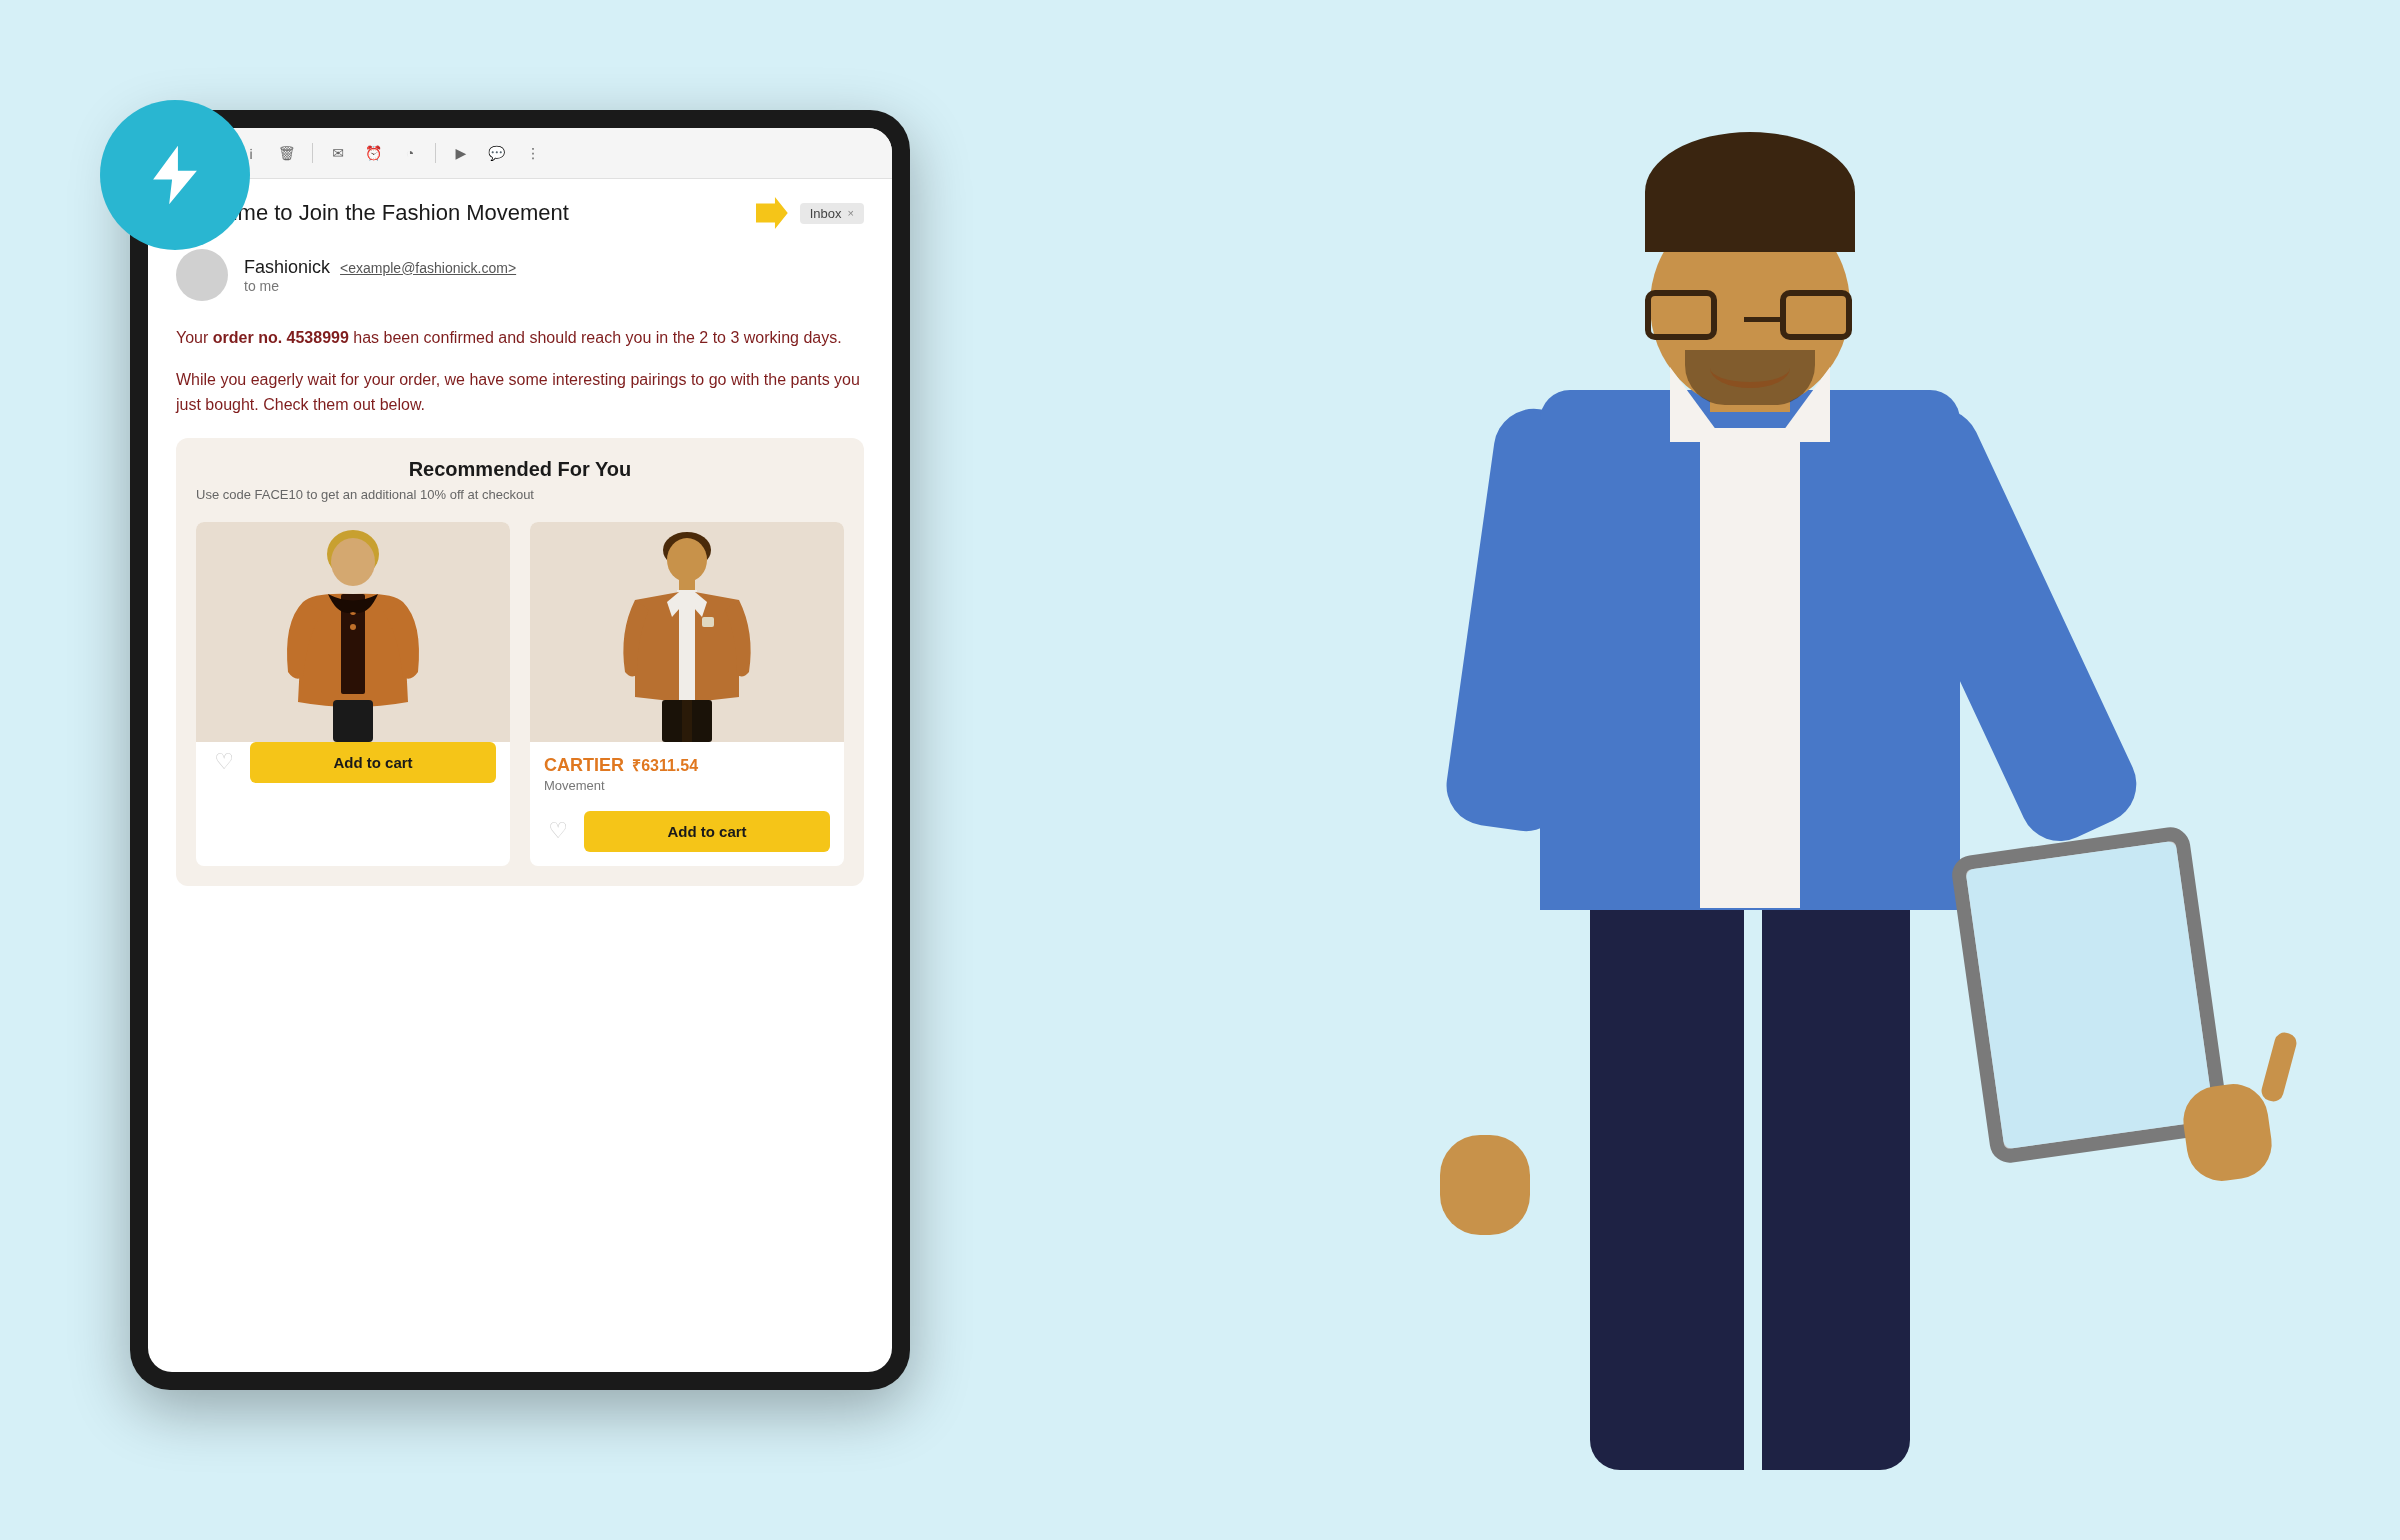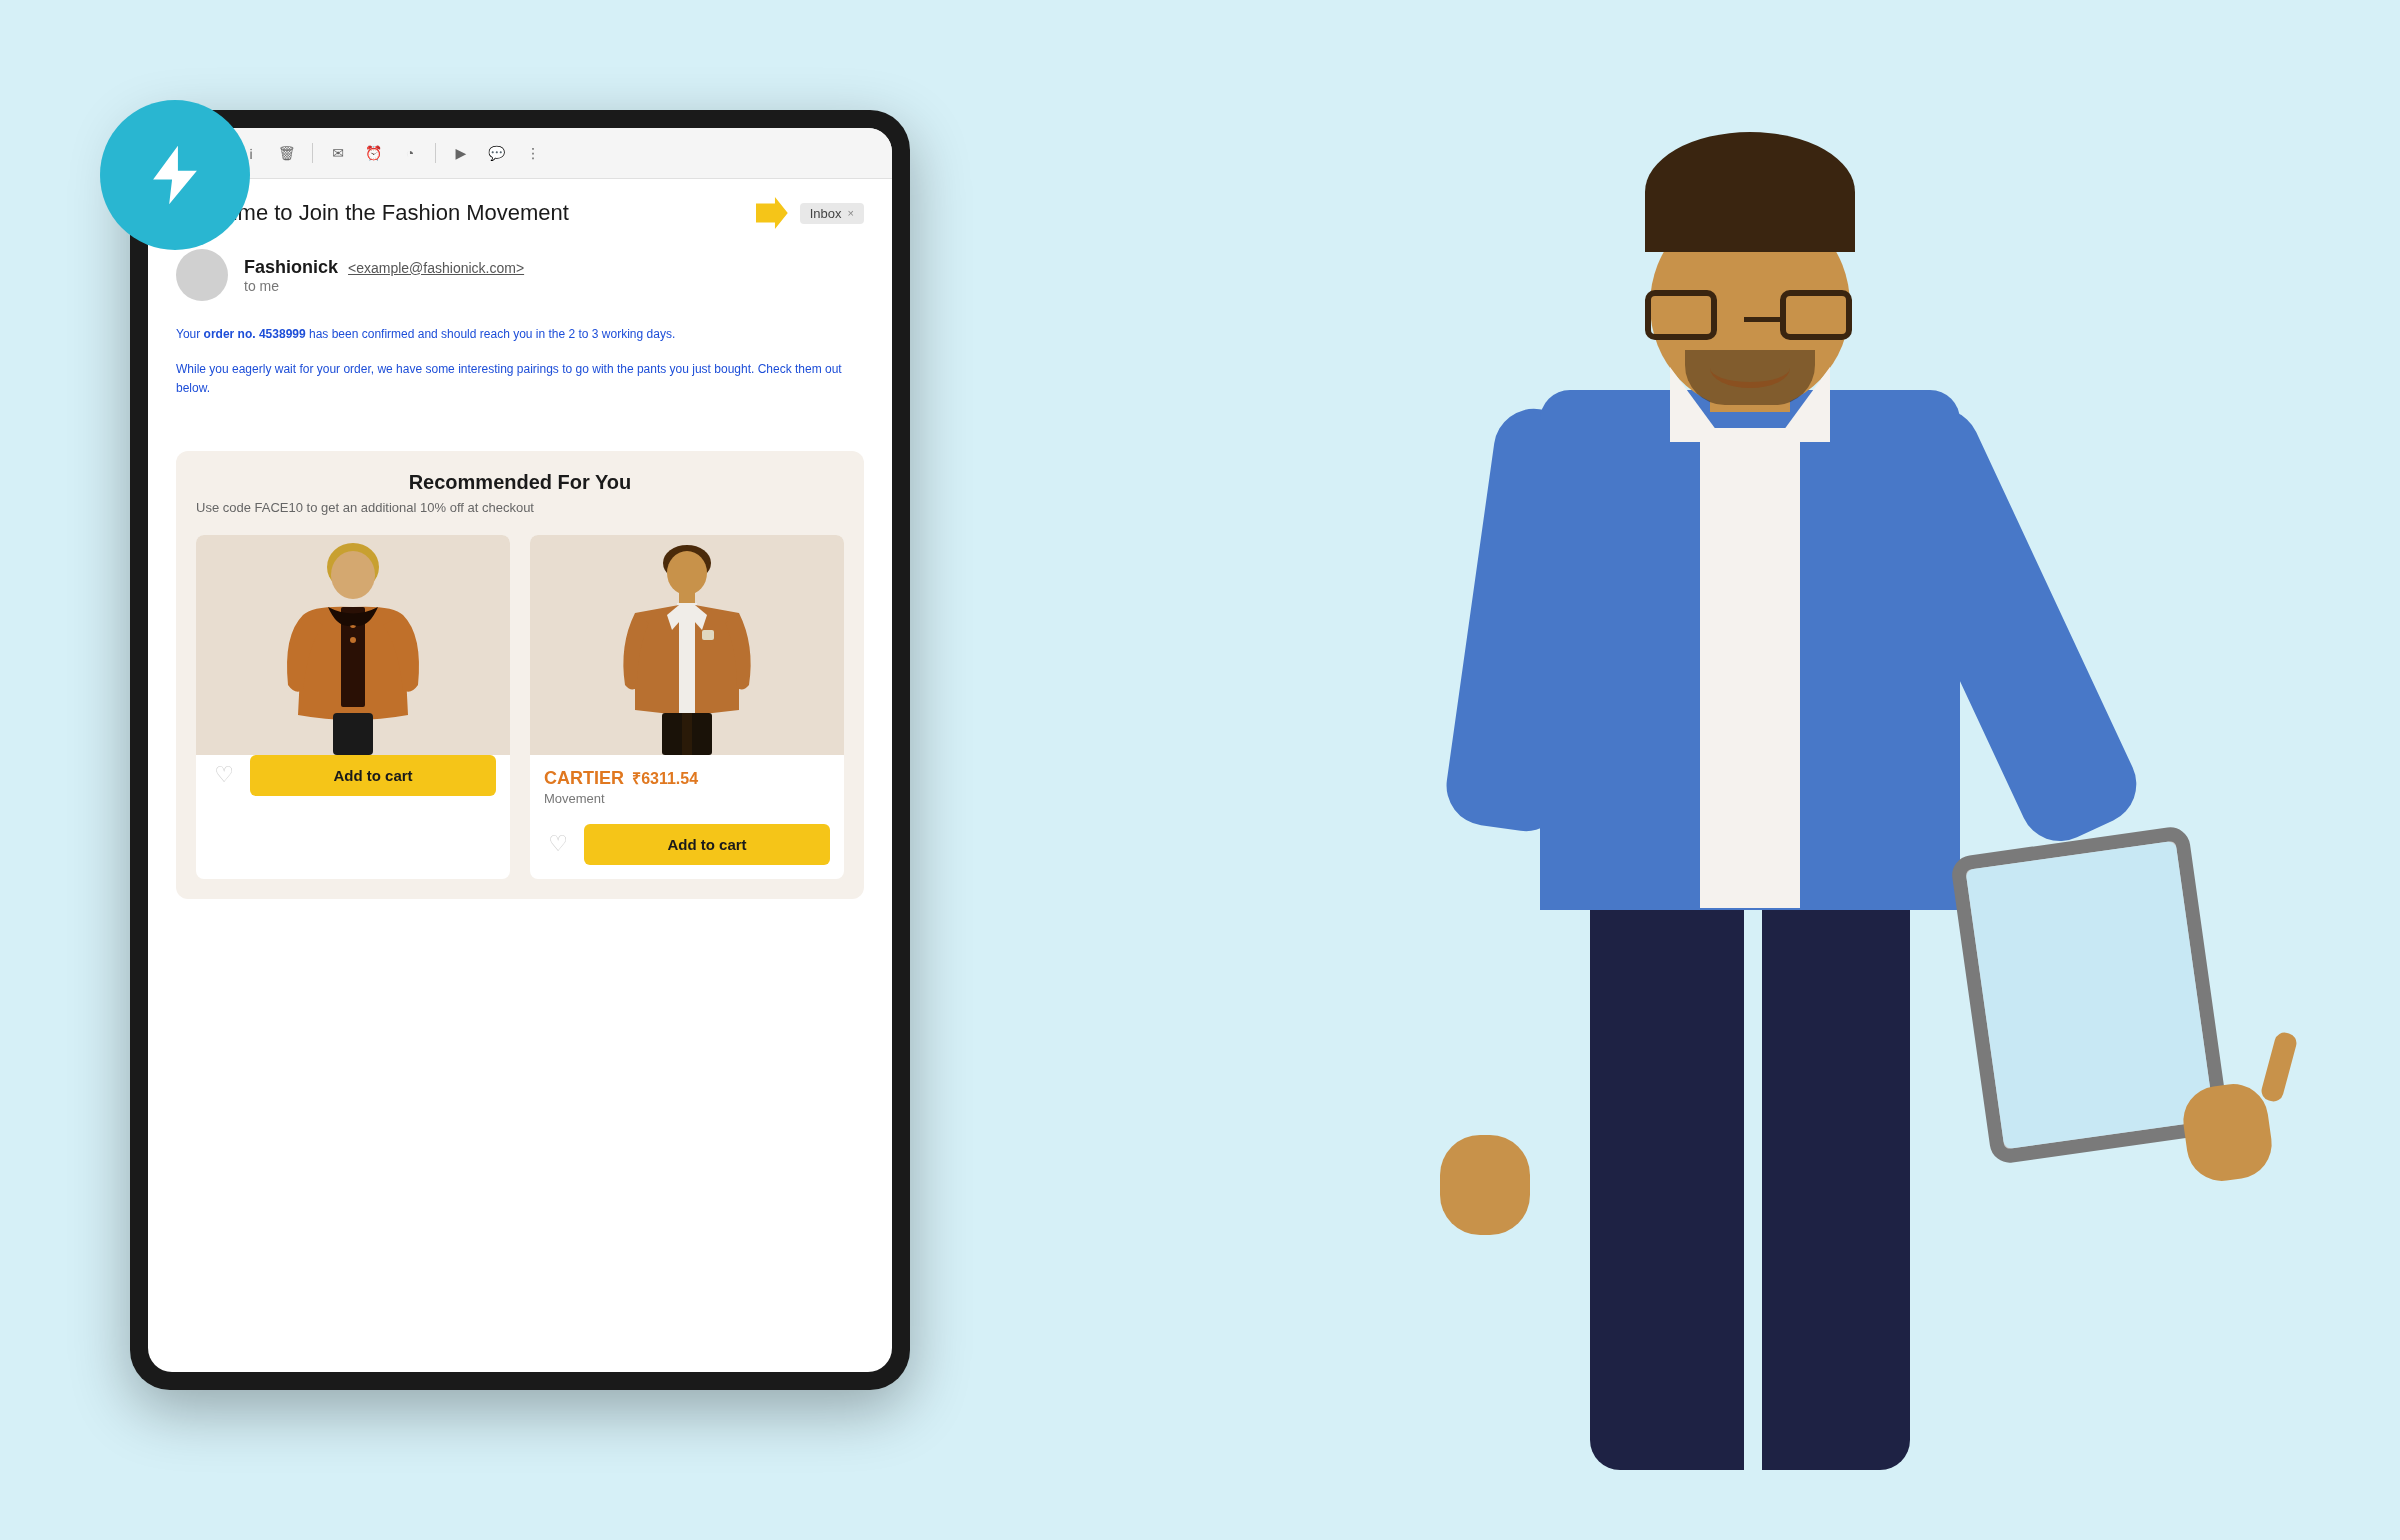--- a/index.html
+++ b/index.html
@@ -126,39 +126,39 @@
       border-radius: 50%;
       background: #d0d0d0;
       flex-shrink: 0;
     }
     .sender-info {
       display: flex;
       flex-direction: column;
     }
     .sender-name {
       font-size: 18px;
-      font-weight: 700;
+      font-weight: 400;
       color: #1a1a1a;
     }
     .sender-to {
       font-size: 14px;
       color: #777;
     }
     .sender-email {
       font-size: 14px;
       color: #555;
       text-decoration: underline;
     }
 
     
     .email-body {
-      padding: 8px 28px 36px;
-      font-size: 12px;
+      padding: 8px 28px 4px;
+      font-size: 16px;
       line-height: 1.6;
-      color: #1d4ed8;
+      color: #7f1d1d;
     }
     .email-body p {
       margin-bottom: 16px;
     }
     .email-body strong {
       font-weight: 700;
     }
 
     
     .recommended-section {

